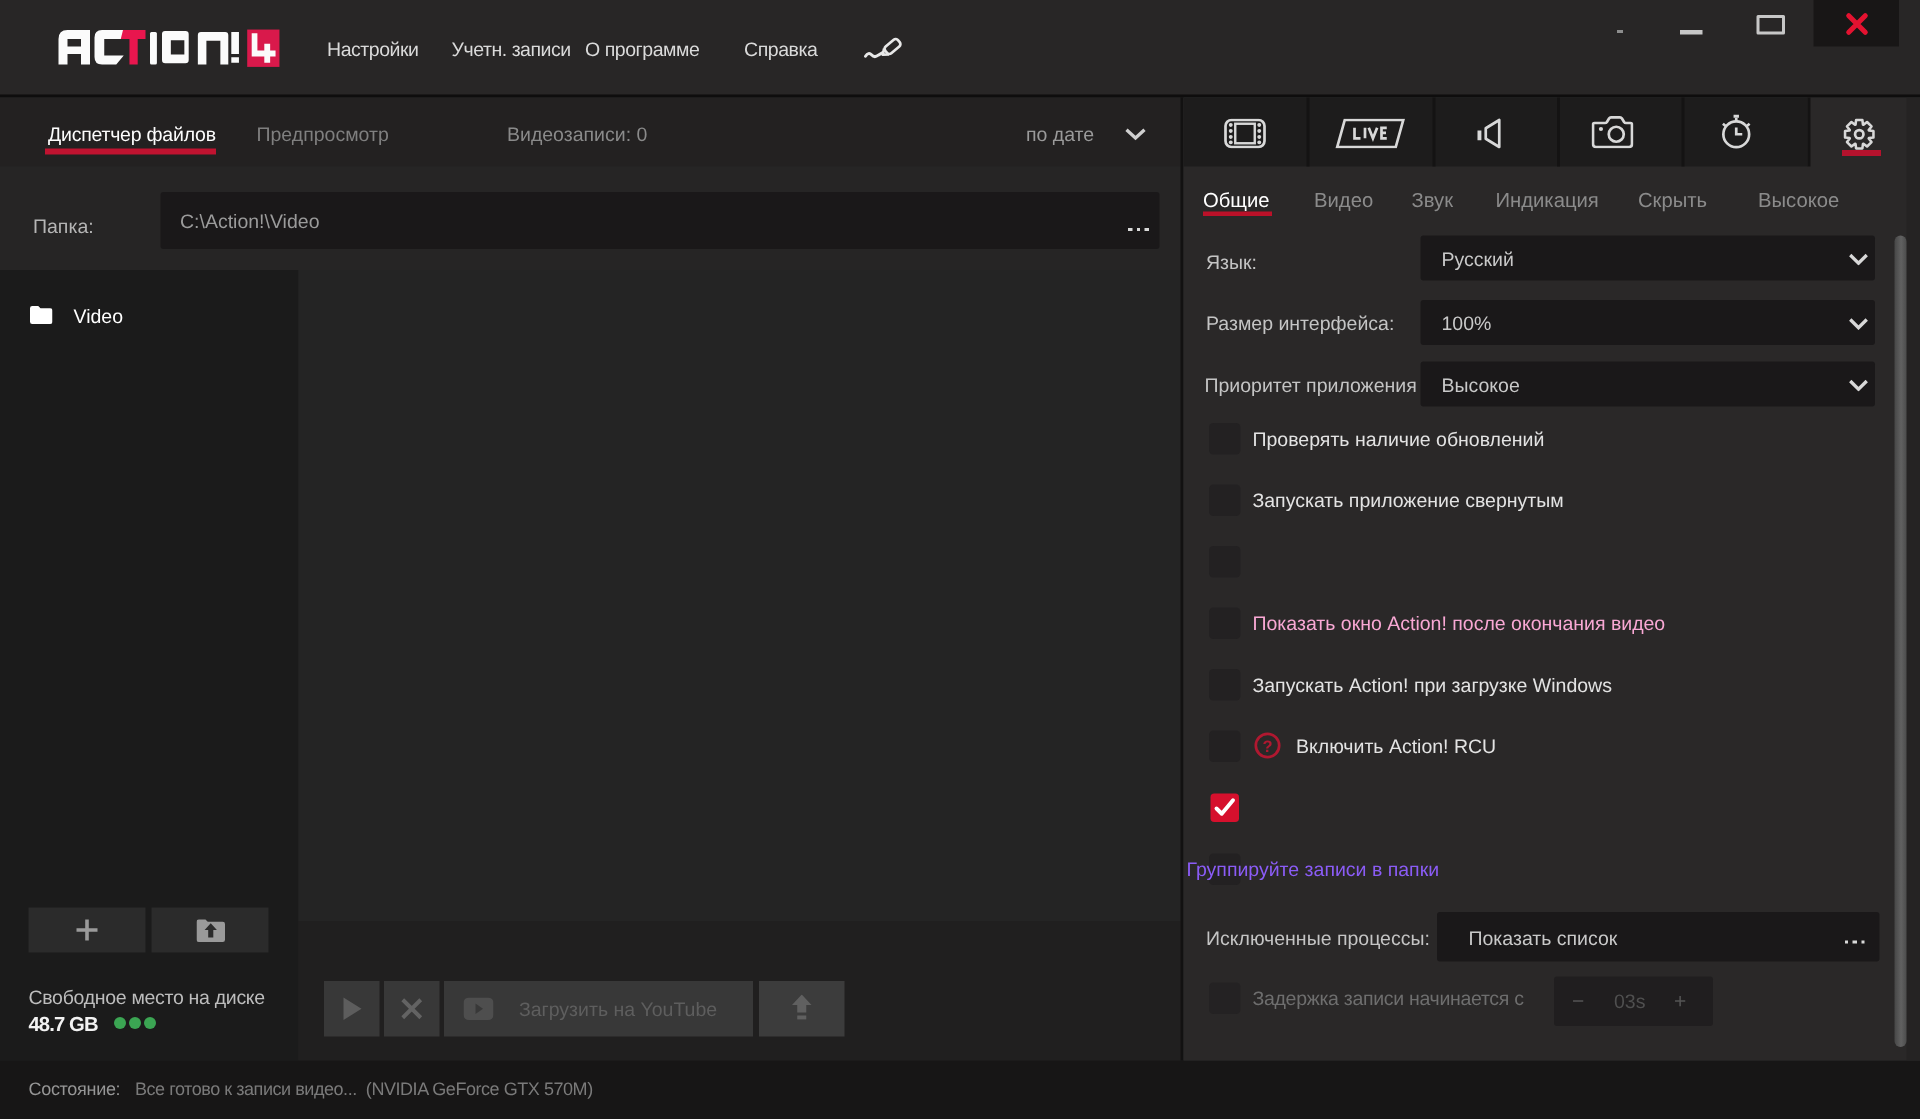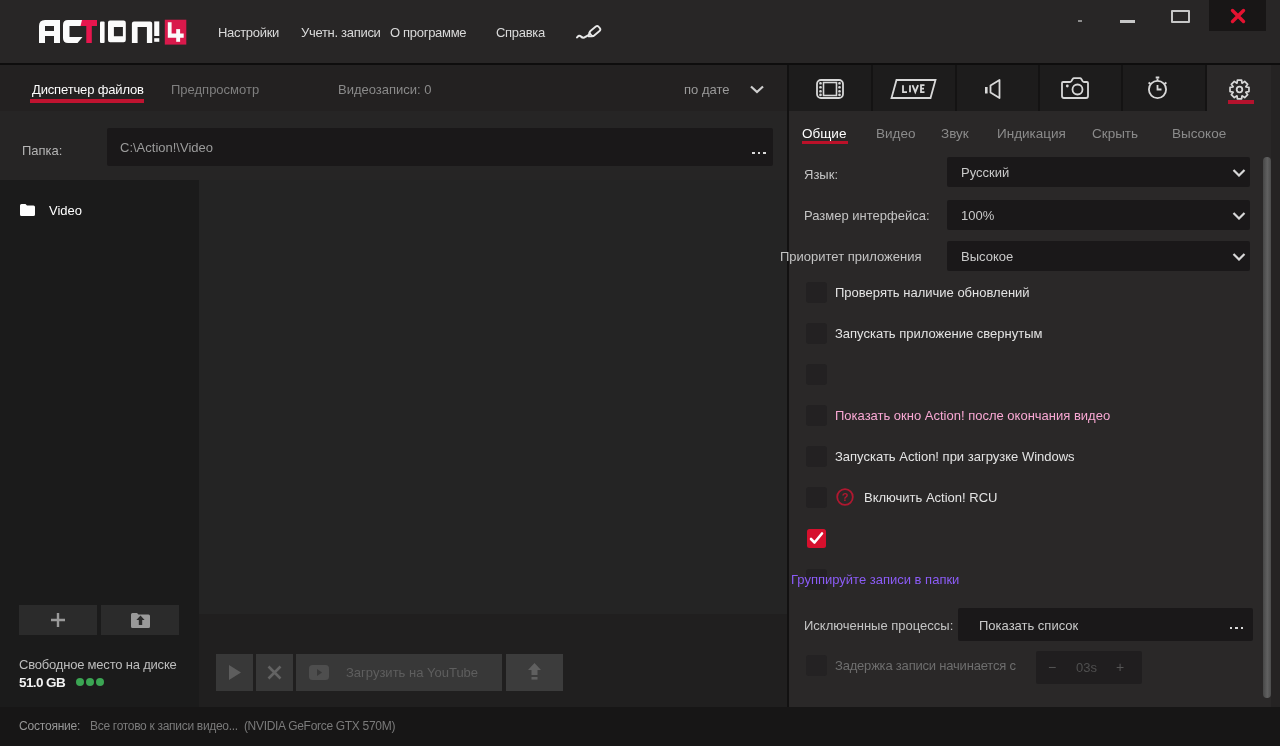--- a/index.html
+++ b/index.html
@@ -80,21 +80,21 @@
   <div class="abs" style="left:19px;top:605px;width:78px;height:30px;background:#2b2b2b"></div>
   <svg class="abs" style="left:50px;top:612px" width="16" height="16" viewBox="0 0 16 16">
     <path d="M8 1 V15 M1 8 H15" stroke="#9a9a9a" stroke-width="2.4"></path>
   </svg>
   <div class="abs" style="left:101px;top:605px;width:78px;height:30px;background:#2b2b2b"></div>
   <svg class="abs" style="left:131px;top:612px" width="19" height="16" viewBox="0 0 19 16">
     <path d="M0 2.5 Q0 1 1.5 1 H6 L7.5 2.5 H17.5 Q19 2.5 19 4 V14.5 Q19 16 17.5 16 H1.5 Q0 16 0 14.5 Z M9.5 3.5 L13.6 8 H11.2 V13 H7.8 V8 H5.4 Z" fill="#9a9a9a" fill-rule="evenodd"></path>
   </svg>
 
   <div class="abs" style="left:19px;top:657px;font-size:13px;letter-spacing:-0.2px;color:#bdbdbd">Свободное место на диске</div>
-  <div class="abs" style="left:19px;top:675px;font-size:13.5px;font-weight:700;letter-spacing:-0.6px;color:#f2f2f2">51.0 GB</div>
+  <div class="abs" style="left:19px;top:675px;font-size:13.5px;font-weight:700;letter-spacing:-0.6px;color:#f2f2f2">48.7 GB</div>
   <div class="abs" style="left:76px;top:678px;width:8px;height:8px;border-radius:50%;background:#3ba553"></div>
   <div class="abs" style="left:86px;top:678px;width:8px;height:8px;border-radius:50%;background:#3ba553"></div>
   <div class="abs" style="left:96px;top:678px;width:8px;height:8px;border-radius:50%;background:#3ba553"></div>
 
   <div class="abs" style="left:199px;top:180px;width:588px;height:434px;background:#242424"></div>
   <div class="abs" style="left:199px;top:614px;width:588px;height:93px;background:#201f1f"></div>
 
   <div class="abs" style="left:216px;top:654px;width:37px;height:37px;background:#383838"></div>
   <svg class="abs" style="left:227px;top:664px" width="16" height="17" viewBox="0 0 16 17">
     <path d="M2 1 L14 8.5 L2 16 Z" fill="#5d5d5d"></path>
@@ -194,21 +194,21 @@
     <path d="M1.5 1 L7 6.5 L12.5 1" fill="none" stroke="#d8d8d8" stroke-width="2.2"></path>
   </svg>
 
   <div class="abs" style="left:804px;top:208px;font-size:13px;color:#c4c4c4">Размер интерфейса:</div>
   <div class="abs" style="left:947px;top:200px;width:303px;height:30px;background:#1a1819;border-radius:2px"></div>
   <div class="abs" style="left:961px;top:208px;font-size:13px;color:#c9c9c9">100%</div>
   <svg class="abs" style="left:1232px;top:212px" width="14" height="8" viewBox="0 0 14 8">
     <path d="M1.5 1 L7 6.5 L12.5 1" fill="none" stroke="#d8d8d8" stroke-width="2.2"></path>
   </svg>
 
-  <div class="abs" style="left:780px;top:249px;font-size:13px;color:#c4c4c4">Приоритет приложения</div>
+  <div class="abs" style="left:803px;top:249px;font-size:13px;color:#c4c4c4">Приоритет приложения</div>
   <div class="abs" style="left:947px;top:241px;width:303px;height:30px;background:#1a1819;border-radius:2px"></div>
   <div class="abs" style="left:961px;top:249px;font-size:13px;color:#c9c9c9">Высокое</div>
   <svg class="abs" style="left:1232px;top:253px" width="14" height="8" viewBox="0 0 14 8">
     <path d="M1.5 1 L7 6.5 L12.5 1" fill="none" stroke="#d8d8d8" stroke-width="2.2"></path>
   </svg>
 
   <div class="abs" style="left:806px;top:282px;width:21px;height:21px;background:#232122;border-radius:3px"></div>
   <div class="abs" style="left:835px;top:285px;font-size:13px;color:#e3e3e3">Проверять наличие обновлений</div>
 
   <div class="abs" style="left:806px;top:323px;width:21px;height:21px;background:#232122;border-radius:3px"></div>

